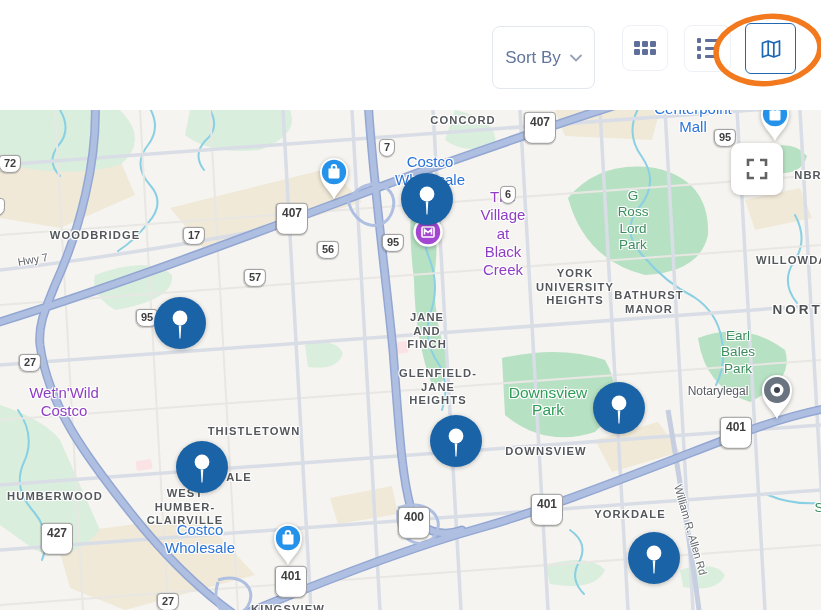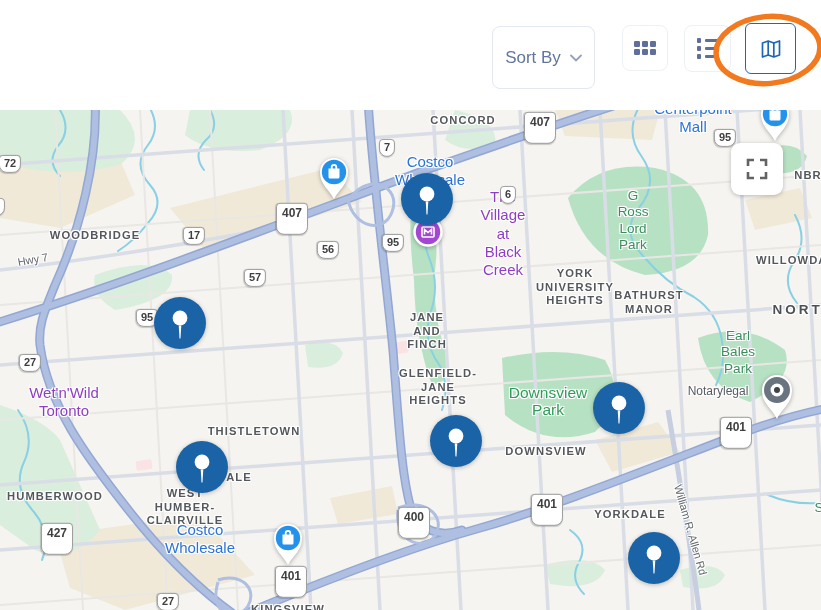--- a/index.html
+++ b/index.html
@@ -224,21 +224,21 @@
 Lord Park</div>
         <div class="mlabel park" style="left: 738px; top: 243px; text-align: center;">Earl Bales Park</div>
         <div class="mlabel park" style="left: 819px; top: 398px;">S</div>
         <div class="mlabel park-big" style="left: 548px; top: 291px;">Downsview
 Park</div>
         <div class="mlabel poi-blue" style="left: 430px; top: 61px;">Costco Wholesale</div>
         <div class="mlabel poi-blue" style="left: 693px; top: 8px;">Centerpoint Mall</div>
         <div class="mlabel poi-blue" style="left: 200px; top: 429px;">Costco Wholesale</div>
         <div class="mlabel poi-purple" style="left: 503px; top: 124px;">The Village at
 Black Creek</div>
-        <div class="mlabel poi-purple" style="left: 64px; top: 292px;">Wet'n'Wild Toronto</div>
+        <div class="mlabel poi-purple" style="left: 64px; top: 292px;">Wet'n'Wild Costco</div>
         <div class="mlabel poi-gray" style="left: 718px; top: 281px;">Notarylegal</div>
         <div class="mlabel road" style="left: 33px; top: 150px; transform: translate(-50%, -50%) rotate(-10deg);">Hwy 7</div>
         <div class="mlabel road" style="left: 690px; top: 420px; transform: translate(-50%, -50%) rotate(74deg);">William R. Allen Rd</div>
       </div>
     <div class="layer" id="shields-layer">
         <div class="shield" style="left: 387px; top: 38px;">7</div>
         <div class="shield big" style="left: 540px; top: 18px;">407</div>
         <div class="shield" style="left: 725px; top: 28px;">95</div>
         <div class="shield big" style="left: 292px; top: 109px;">407</div>
         <div class="shield" style="left: 508px; top: 85px;">6</div>

